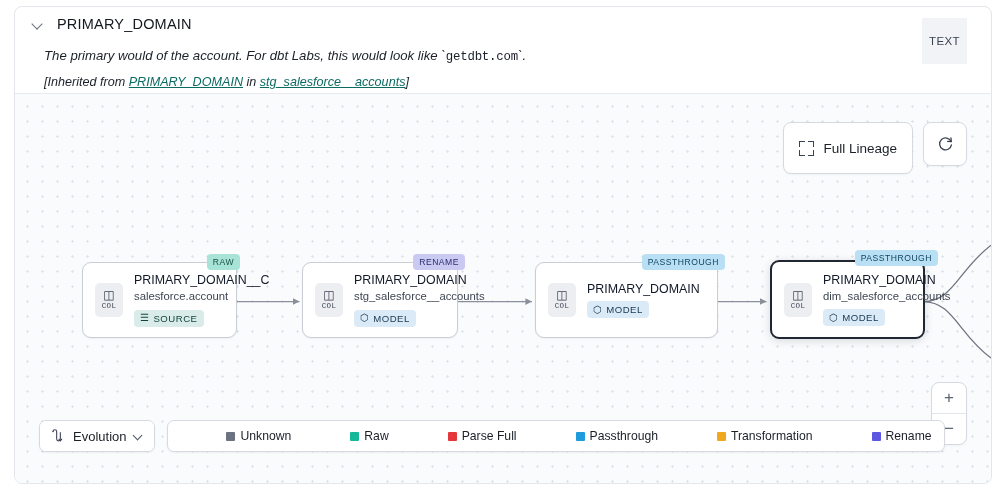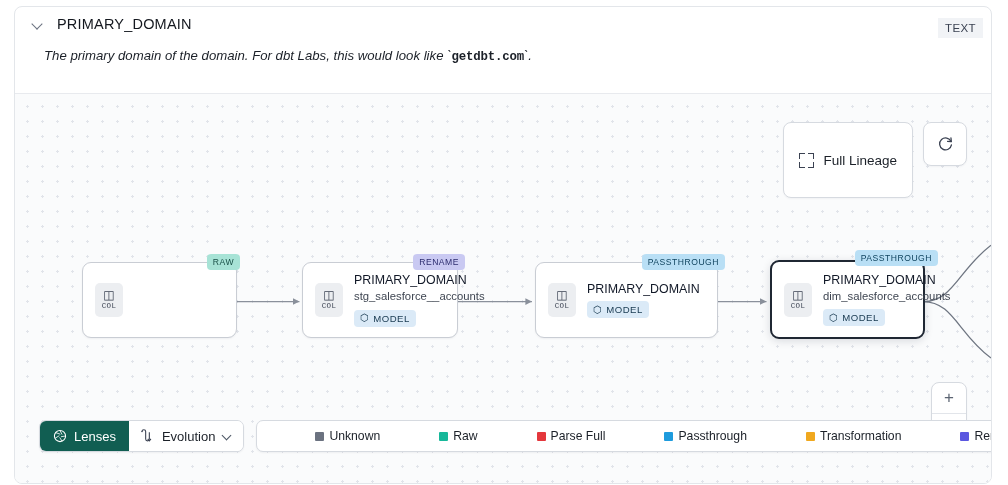--- a/index.html
+++ b/index.html
@@ -19,31 +19,31 @@
   .hdr{position:relative;height:86px;box-sizing:border-box;padding:0;}
   .hdr-row{position:absolute;left:16px;top:9px;display:flex;align-items:center;gap:12px;}
   .chev{width:14px;height:14px;position:relative;cursor:pointer;display:block;}
   .chev:after{
     content:"";position:absolute;left:2px;top:3px;width:7px;height:7px;
     border-right:1.4px solid #6b7280;border-bottom:1.4px solid #6b7280;
     transform:rotate(45deg);
   }
   .col-title{font-size:14.5px;color:#14181f;letter-spacing:.2px;}
   .type-badge{
-    position:absolute;right:8px;top:11px;
+    position:absolute;right:24px;top:11px;
     background:#f1f3f6;color:#3b4252;border-radius:0;
-    font-size:11.5px;padding:4px 7px;letter-spacing:.4px;
+    font-size:11.5px;padding:17px 7px;letter-spacing:.4px;
   }
   .desc{
     position:absolute;left:29px;top:40px;right:40px;
     font-size:13.2px;font-style:italic;color:#1b2028;line-height:1.35;
   }
   .desc code{
     font-family:"Liberation Mono", monospace;font-style:normal;
-    font-weight:bold;font-size:12.4px;letter-spacing:-.2px;
+    font-weight:normal;font-size:12.4px;letter-spacing:-.2px;
   }
   .inherit{
     position:absolute;left:29px;top:68px;
     font-size:12.6px;font-style:italic;color:#1b2028;
   }
   .inherit a{color:#0b6b62;text-decoration:underline;cursor:pointer;}
   
   .canvas{
     position:absolute;left:0;top:86px;right:0;bottom:0;
     background-color:#fafbfc;
@@ -51,21 +51,21 @@
     background-size:15px 15px;
     background-position:5px 5px;
     border-top:1px solid #e8eaee;
     overflow:hidden;
   }
   
   .ctrls{position:absolute;right:24px;top:28px;display:flex;gap:10px;}
   .btn{
     background:#fff;border:1px solid #d6dae0;border-radius:8px;
     height:42px;display:flex;align-items:center;gap:9px;
-    padding:16px 15px;font-size:13.5px;color:#1b2028;cursor:pointer;
+    padding:4px 15px;font-size:13.5px;color:#1b2028;cursor:pointer;
     box-shadow:0 1px 2px rgba(16,24,40,.04);
   }
   .btn-icon{width:42px;padding:0;justify-content:center;}
   .brackets{width:15px;height:15px;position:relative;display:block;}
   .brackets i{position:absolute;width:5px;height:5px;border:1.6px solid #3b4252;}
   .brackets i:nth-child(1){left:0;top:0;border-right:none;border-bottom:none;}
   .brackets i:nth-child(2){right:0;top:0;border-left:none;border-bottom:none;}
   .brackets i:nth-child(3){left:0;bottom:0;border-right:none;border-top:none;}
   .brackets i:nth-child(4){right:0;bottom:0;border-left:none;border-top:none;}
   
@@ -145,23 +145,26 @@
 <div class="panel">
 
   <div class="hdr">
     <div class="hdr-row">
       <span class="chev"></span>
       <span class="col-title">PRIMARY_DOMAIN</span>
     </div>
     <span class="type-badge">TEXT</span>
 
     <div class="desc">
-      <span>The primary domain of the domain. For dbt Labs, this would look like `</span><code>getdbt.com</code><span>`.</span>
-    </div>
-
+      <span>The primary would of the account. For dbt Labs, this would look like `</span><code>getdbt.com</code><span>`.</span>
+    </div>
+
+    <div class="inherit">
+      <span>[Inherited from </span><a>PRIMARY_DOMAIN</a><span> in </span><a>stg_salesforce__accounts</a><span>]</span>
+    </div>
   </div>
 
   <div class="canvas">
 
     <svg class="edges" viewBox="0 0 978 386" preserveAspectRatio="none">
       <defs>
         <marker id="ah" markerWidth="7" markerHeight="7" refX="6" refY="3" orient="auto">
           <path d="M0,0 L6,3 L0,6 z" fill="#8a909b"></path>
         </marker>
       </defs>
@@ -189,20 +192,28 @@
         </svg>
       </div>
     </div>
 
     <div class="node" style="left:67px;top:168px;width:155px;">
       <span class="tag raw" style="right:-4px;">RAW</span>
       <div class="colchip">
         <span class="gl">◫</span>
         <span class="lb">COL</span>
       </div>
+      <div class="nbody">
+        <div class="nname">PRIMARY_DOMAIN__C</div>
+        <div class="nsub">salesforce.account</div>
+        <span class="chip source">
+          <span class="ci">☰</span>
+          <span>SOURCE</span>
+        </span>
+      </div>
     </div>
 
     <div class="node" style="left:287px;top:168px;width:156px;">
       <span class="tag rename" style="right:-8px;">RENAME</span>
       <div class="colchip">
         <span class="gl">◫</span>
         <span class="lb">COL</span>
       </div>
       <div class="nbody">
         <div class="nname">PRIMARY_DOMAIN</div>
@@ -246,27 +257,20 @@
     </div>
 
     <div class="zoomctl">
       <div>+</div>
       <div class="zsep"></div>
       <div>−</div>
     </div>
 
     <div class="bottom">
       <div class="lensgrp">
-        <div class="lens">
-          <svg width="14" height="14" viewBox="0 0 20 20">
-            <circle cx="10" cy="10" r="8" stroke="#ffffff" stroke-width="1.5" fill="none"></circle>
-            <path d="M10 2 L13 8 M18 10 L11.5 11 M13 17.5 L9.5 12 M2.6 13.5 L9 9.5 M3.5 5 L10.5 7.5" stroke="#ffffff" stroke-width="1.2" fill="none"></path>
-          </svg>
-          <span>Lenses</span>
-        </div>
         <div class="evo">
           <svg width="14" height="15" viewBox="0 0 16 18">
             <path d="M2 3 A2.2 2.2 0 0 1 6.4 3 L6.4 12 A2.2 2.2 0 0 0 10.8 12 L10.8 4" stroke="#3b4252" stroke-width="1.3" fill="none"></path>
             <path d="M8.9 11.8 L10.8 14.4 L12.7 11.8" stroke="#3b4252" stroke-width="1.3" fill="none" stroke-linejoin="round"></path>
             <circle cx="2" cy="3" r="0.9" fill="#3b4252"></circle>
           </svg>
           <span>Evolution</span>
           <span class="cd"></span>
         </div>
       </div>

